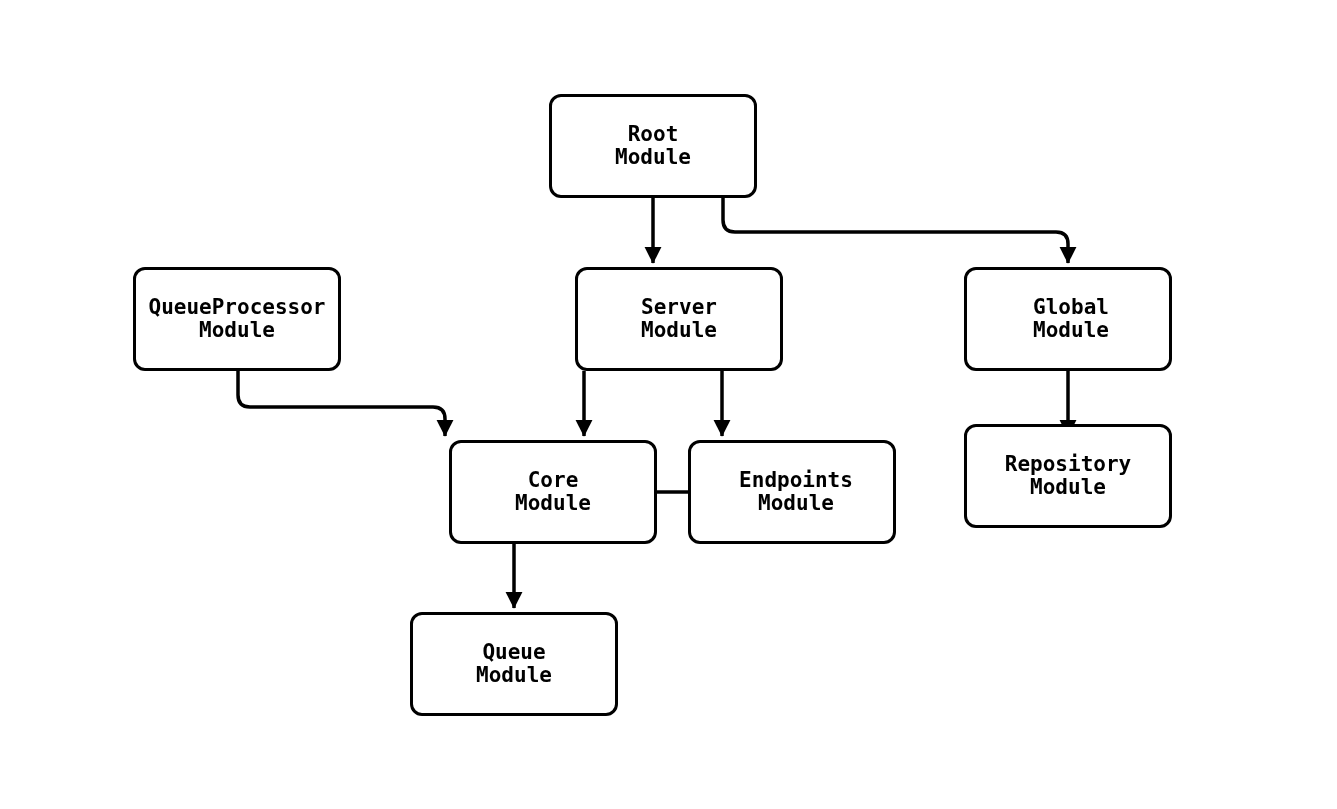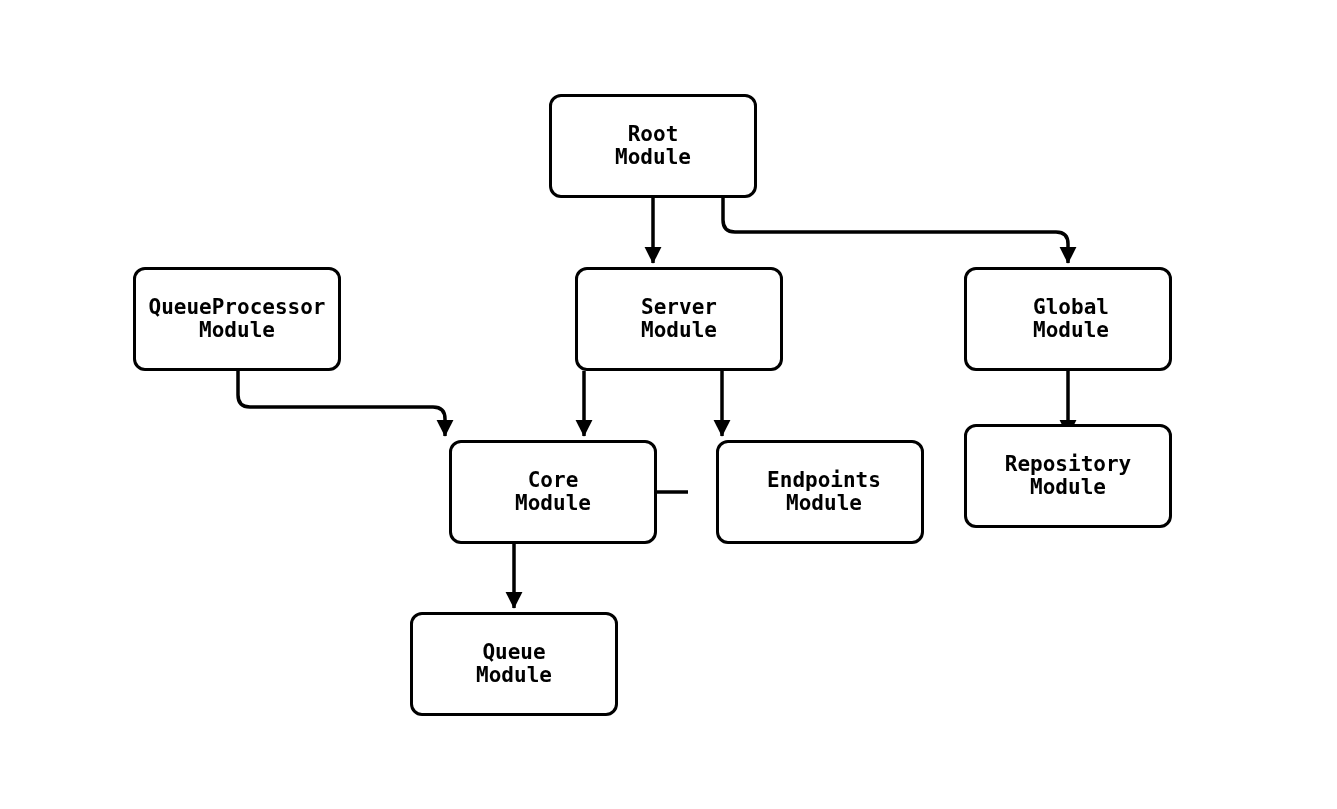--- a/index.html
+++ b/index.html
@@ -46,21 +46,21 @@
     line-height: 23px;
     font-weight: bold;
     color: #000000;
     white-space: pre-line;
   }
   .node-root           { left: 549px; top:  94px; }
   .node-queueprocessor { left: 133px; top: 267px; justify-content: center; }
   .node-server         { left: 575px; top: 267px; }
   .node-global         { left: 964px; top: 267px; padding-left: 6px; }
   .node-core           { left: 410px; top: 440px; margin-left: 39px; }
-  .node-endpoints      { left: 716px; top: 440px; padding-left: 8px; }
+  .node-endpoints      { left: 688px; top: 440px; padding-left: 8px; }
   .node-repository     { left: 964px; top: 424px; }
   .node-queue          { left: 410px; top: 612px; }
 </style>
 </head>
 <body>
 
 <div class="canvas">
 
   <svg class="edges-layer" viewBox="0 0 1337 809" xmlns="http://www.w3.org/2000/svg">
     <defs>

